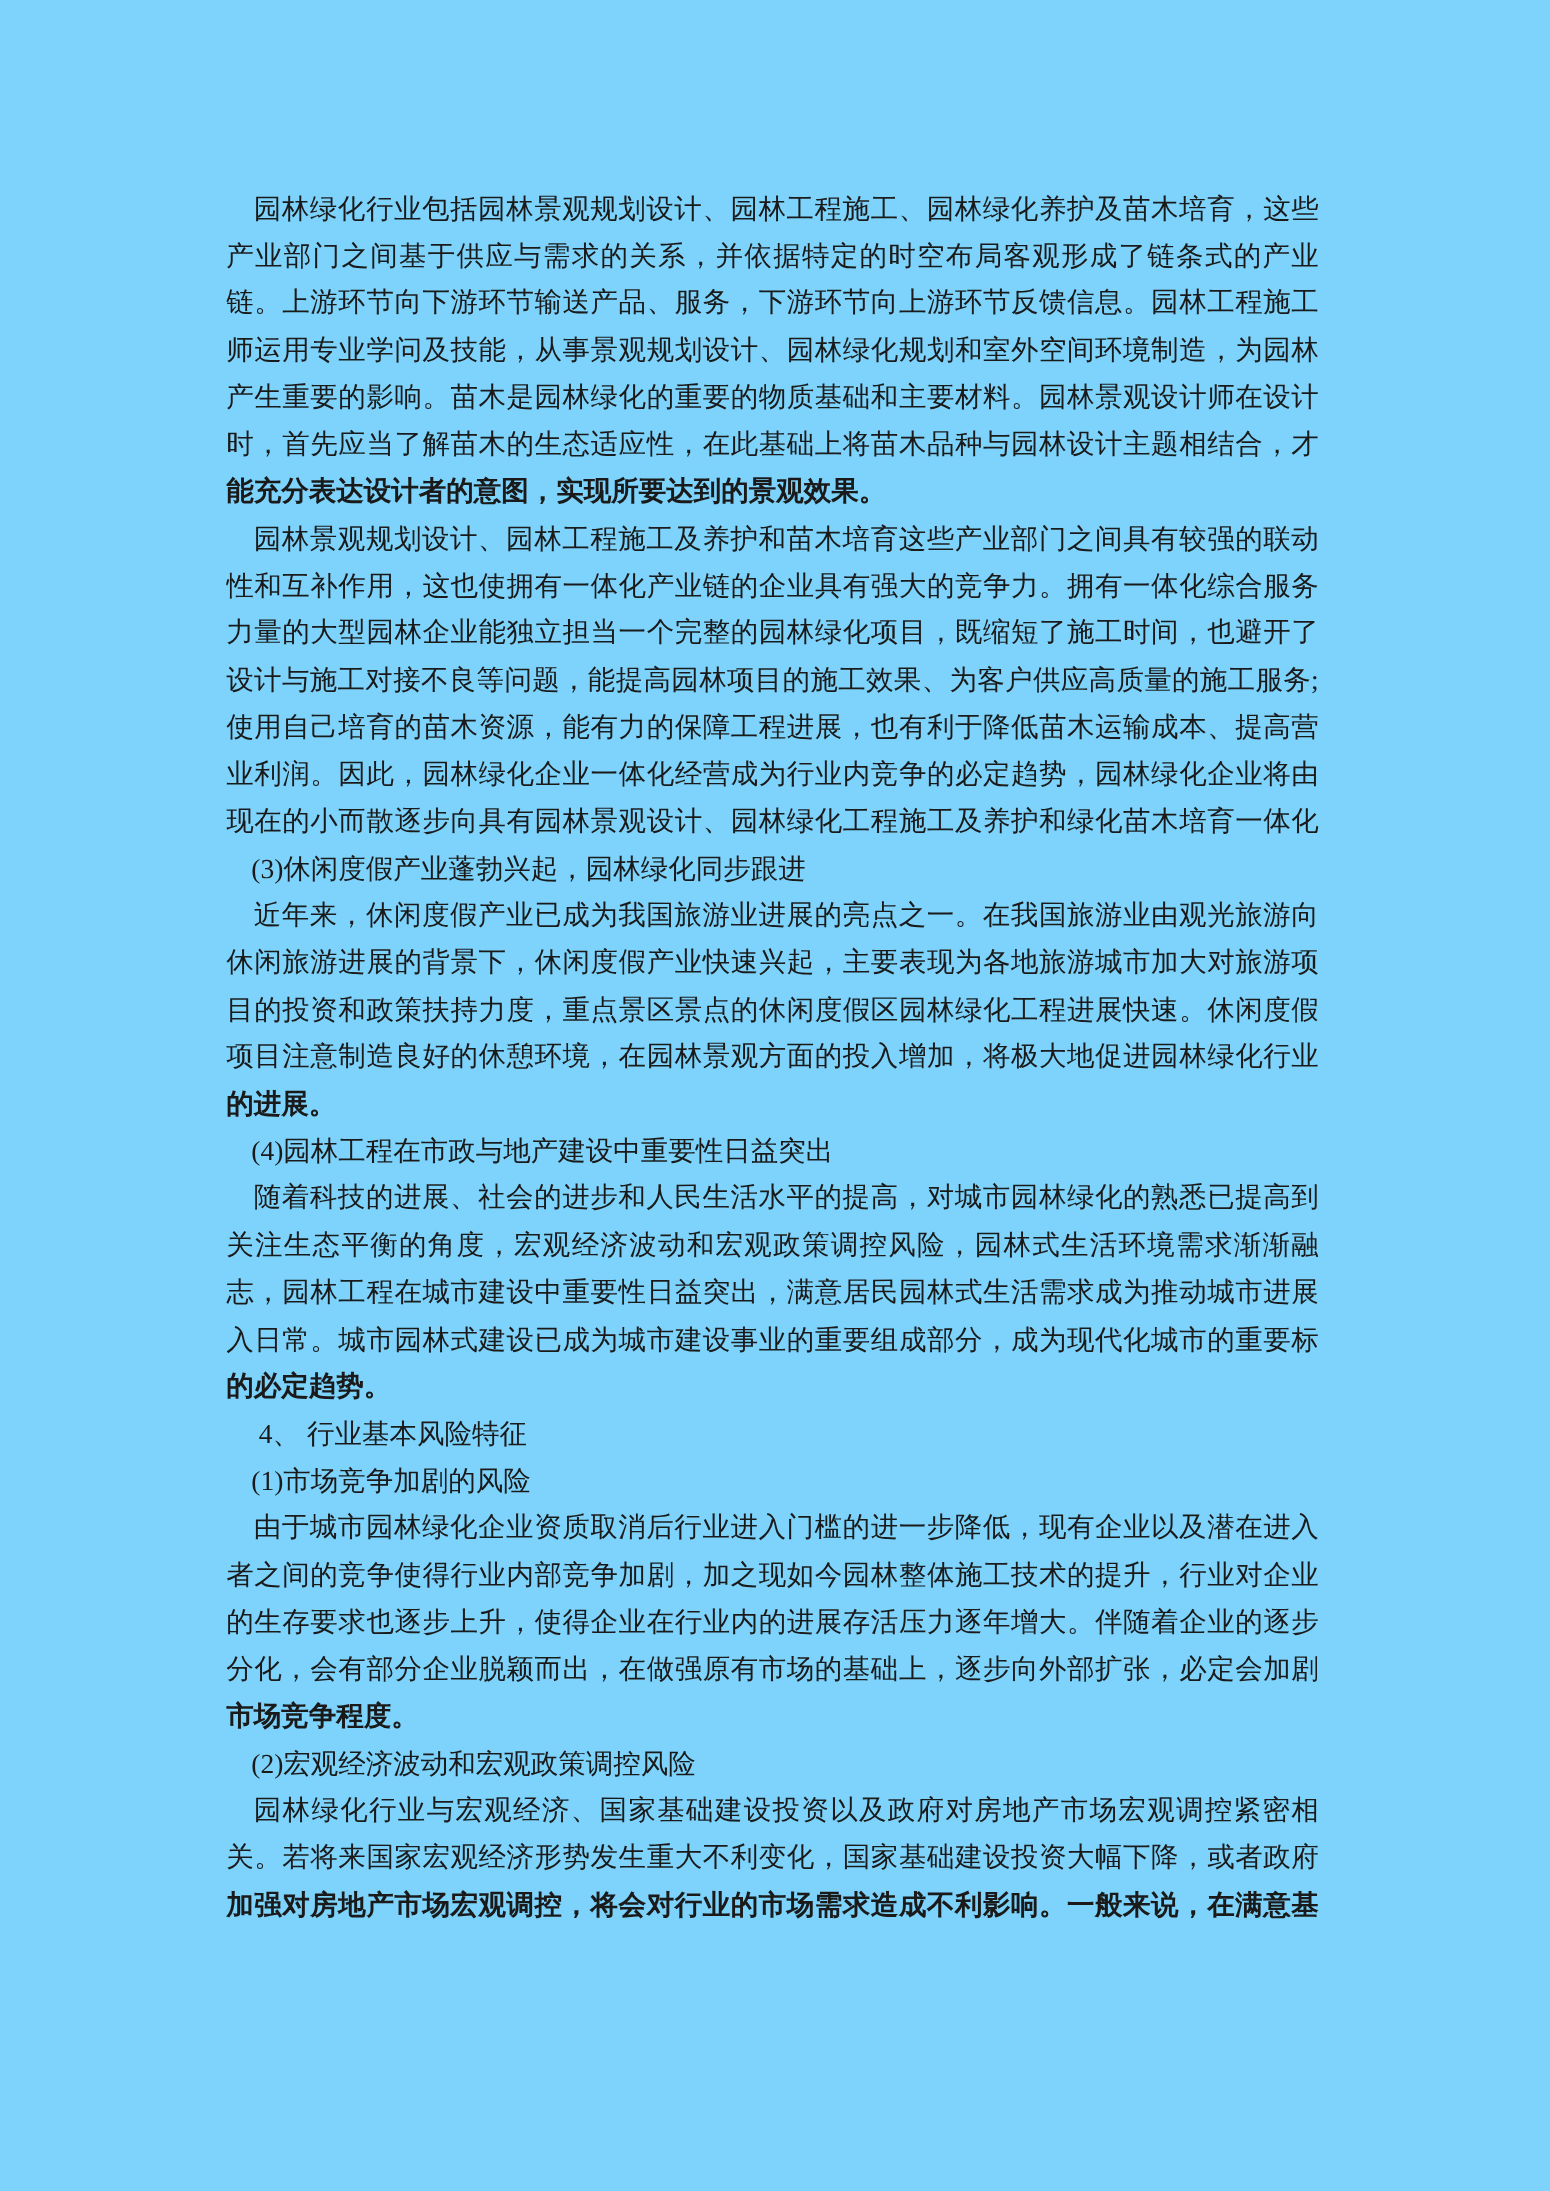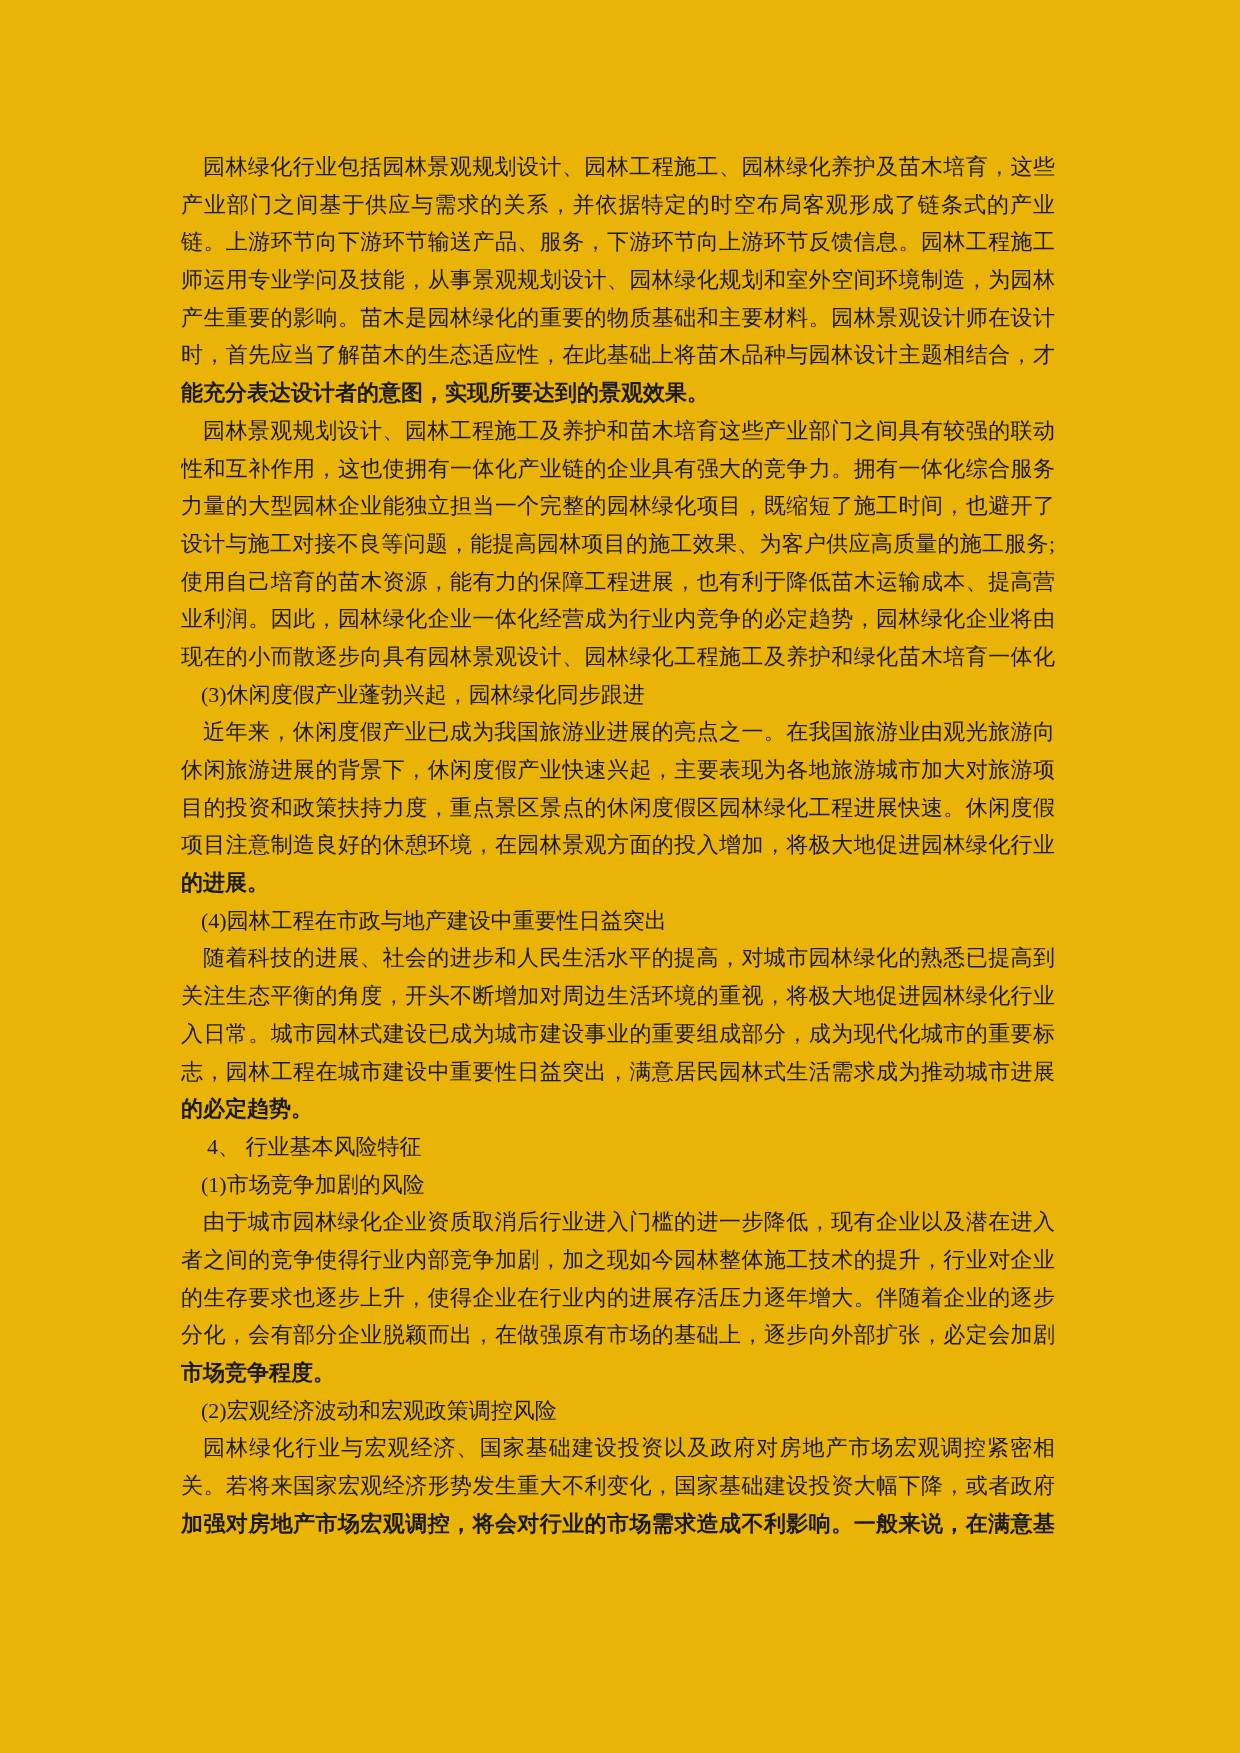--- a/index.html
+++ b/index.html
@@ -12,21 +12,21 @@
     height: 1753px;
     position: relative;
     font-family: "Liberation Serif", serif;
   }
   .page {
     position: absolute;
     left: 0;
     top: 0;
     width: 1240px;
     height: 1753px;
-    background: #eab308;
+    background: #7dd3fc;
     overflow: hidden;
   }
   .text-column {
     position: absolute;
     left: 181px;
     top: 148px;
     width: 874px;
     overflow: hidden;
     font-size: 22px;
     line-height: 37.7px;
@@ -96,23 +96,23 @@
         <div class="line">休闲旅游进展的背景下，休闲度假产业快速兴起，主要表现为各地旅游城市加大对旅游项</div>
         <div class="line">目的投资和政策扶持力度，重点景区景点的休闲度假区园林绿化工程进展快速。休闲度假</div>
         <div class="line">项目注意制造良好的休憩环境，在园林景观方面的投入增加，将极大地促进园林绿化行业</div>
         <div class="line last">的进展。</div>
       </div>
       <div class="block heading">
         <div class="line first last">(4)园林工程在市政与地产建设中重要性日益突出</div>
       </div>
       <div class="block paragraph">
         <div class="line first">随着科技的进展、社会的进步和人民生活水平的提高，对城市园林绿化的熟悉已提高到</div>
-        <div class="line">关注生态平衡的角度，开头不断增加对周边生活环境的重视，将极大地促进园林绿化行业</div>
+        <div class="line">关注生态平衡的角度，宏观经济波动和宏观政策调控风险，园林式生活环境需求渐渐融</div>
+        <div class="line">志，园林工程在城市建设中重要性日益突出，满意居民园林式生活需求成为推动城市进展</div>
         <div class="line">入日常。城市园林式建设已成为城市建设事业的重要组成部分，成为现代化城市的重要标</div>
-        <div class="line">志，园林工程在城市建设中重要性日益突出，满意居民园林式生活需求成为推动城市进展</div>
         <div class="line last">的必定趋势。</div>
       </div>
       <div class="block heading num-heading">
         <div class="line first last">4、 行业基本风险特征</div>
       </div>
       <div class="block heading">
         <div class="line first last">(1)市场竞争加剧的风险</div>
       </div>
       <div class="block paragraph">
         <div class="line first">由于城市园林绿化企业资质取消后行业进入门槛的进一步降低，现有企业以及潜在进入</div>

